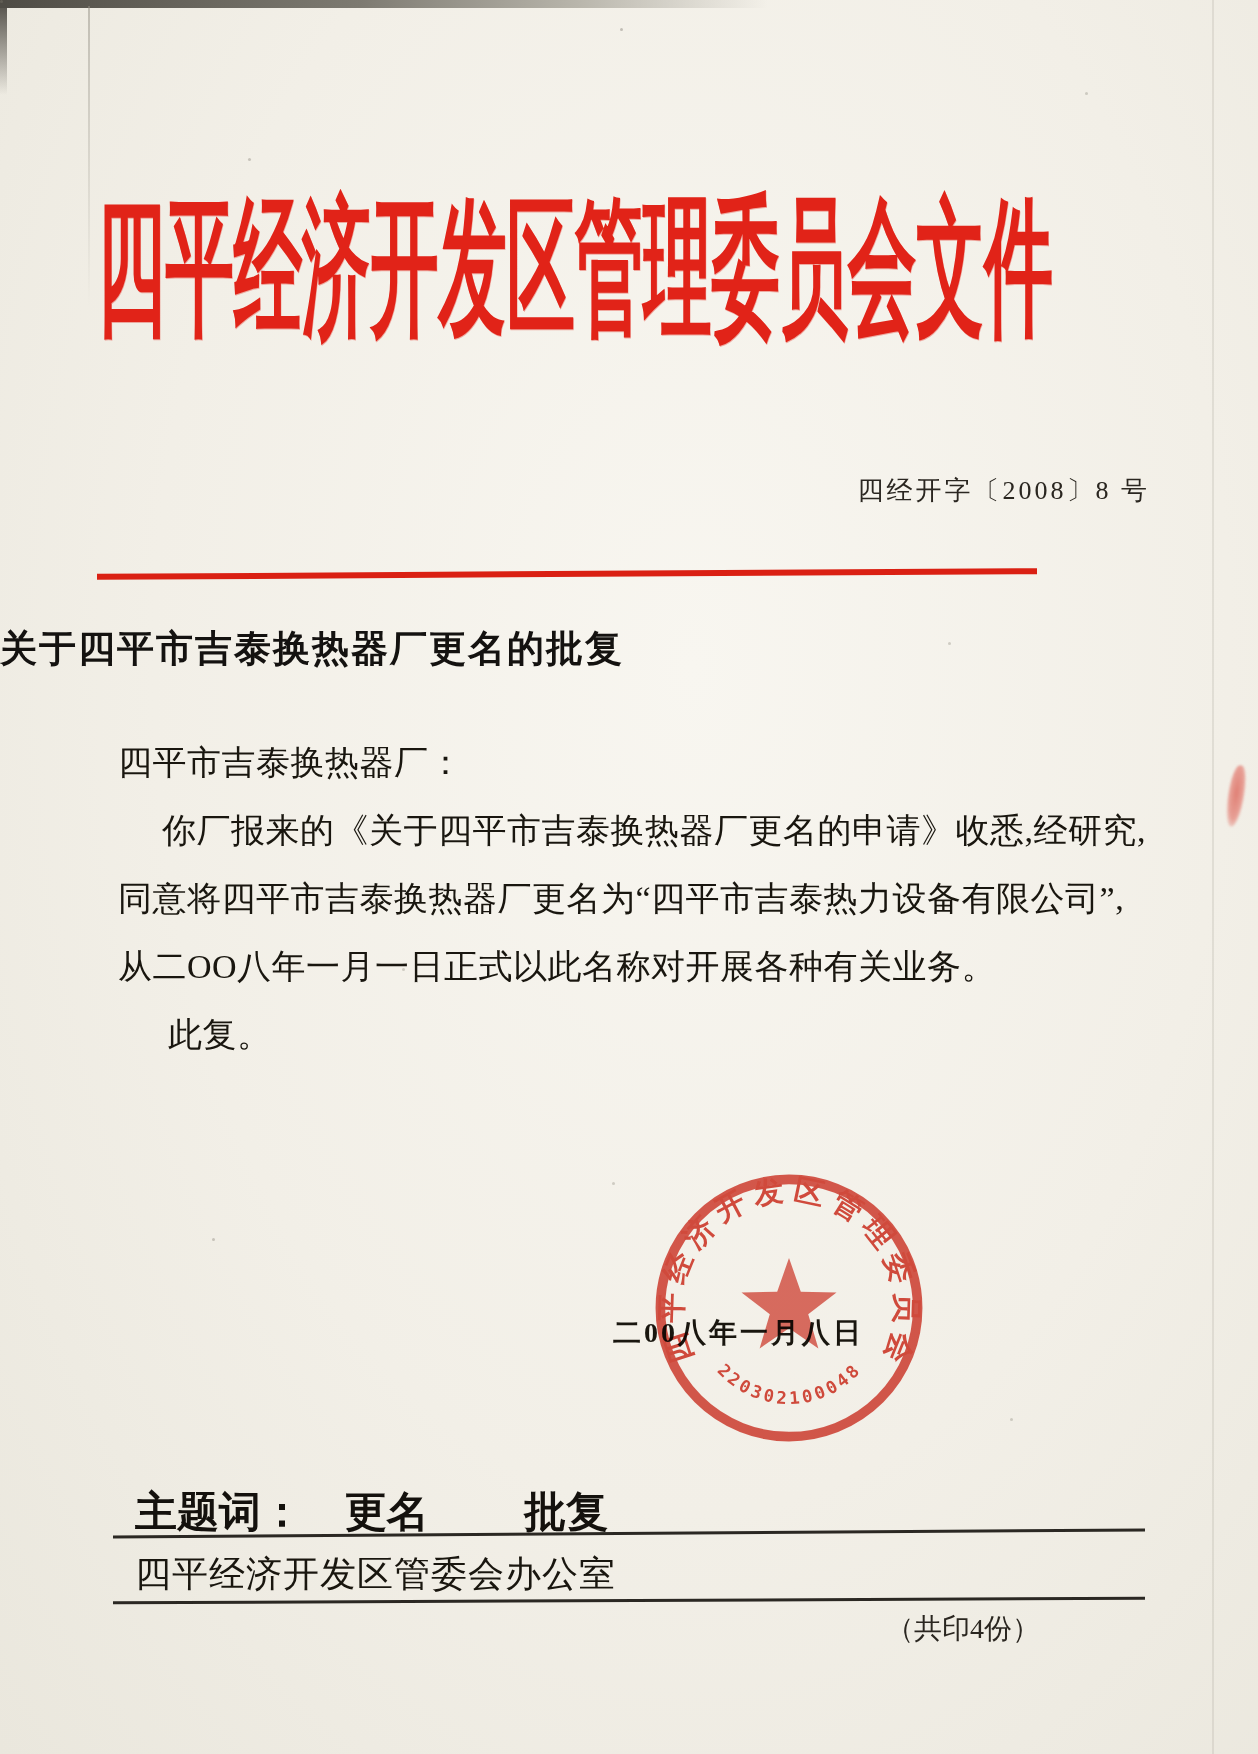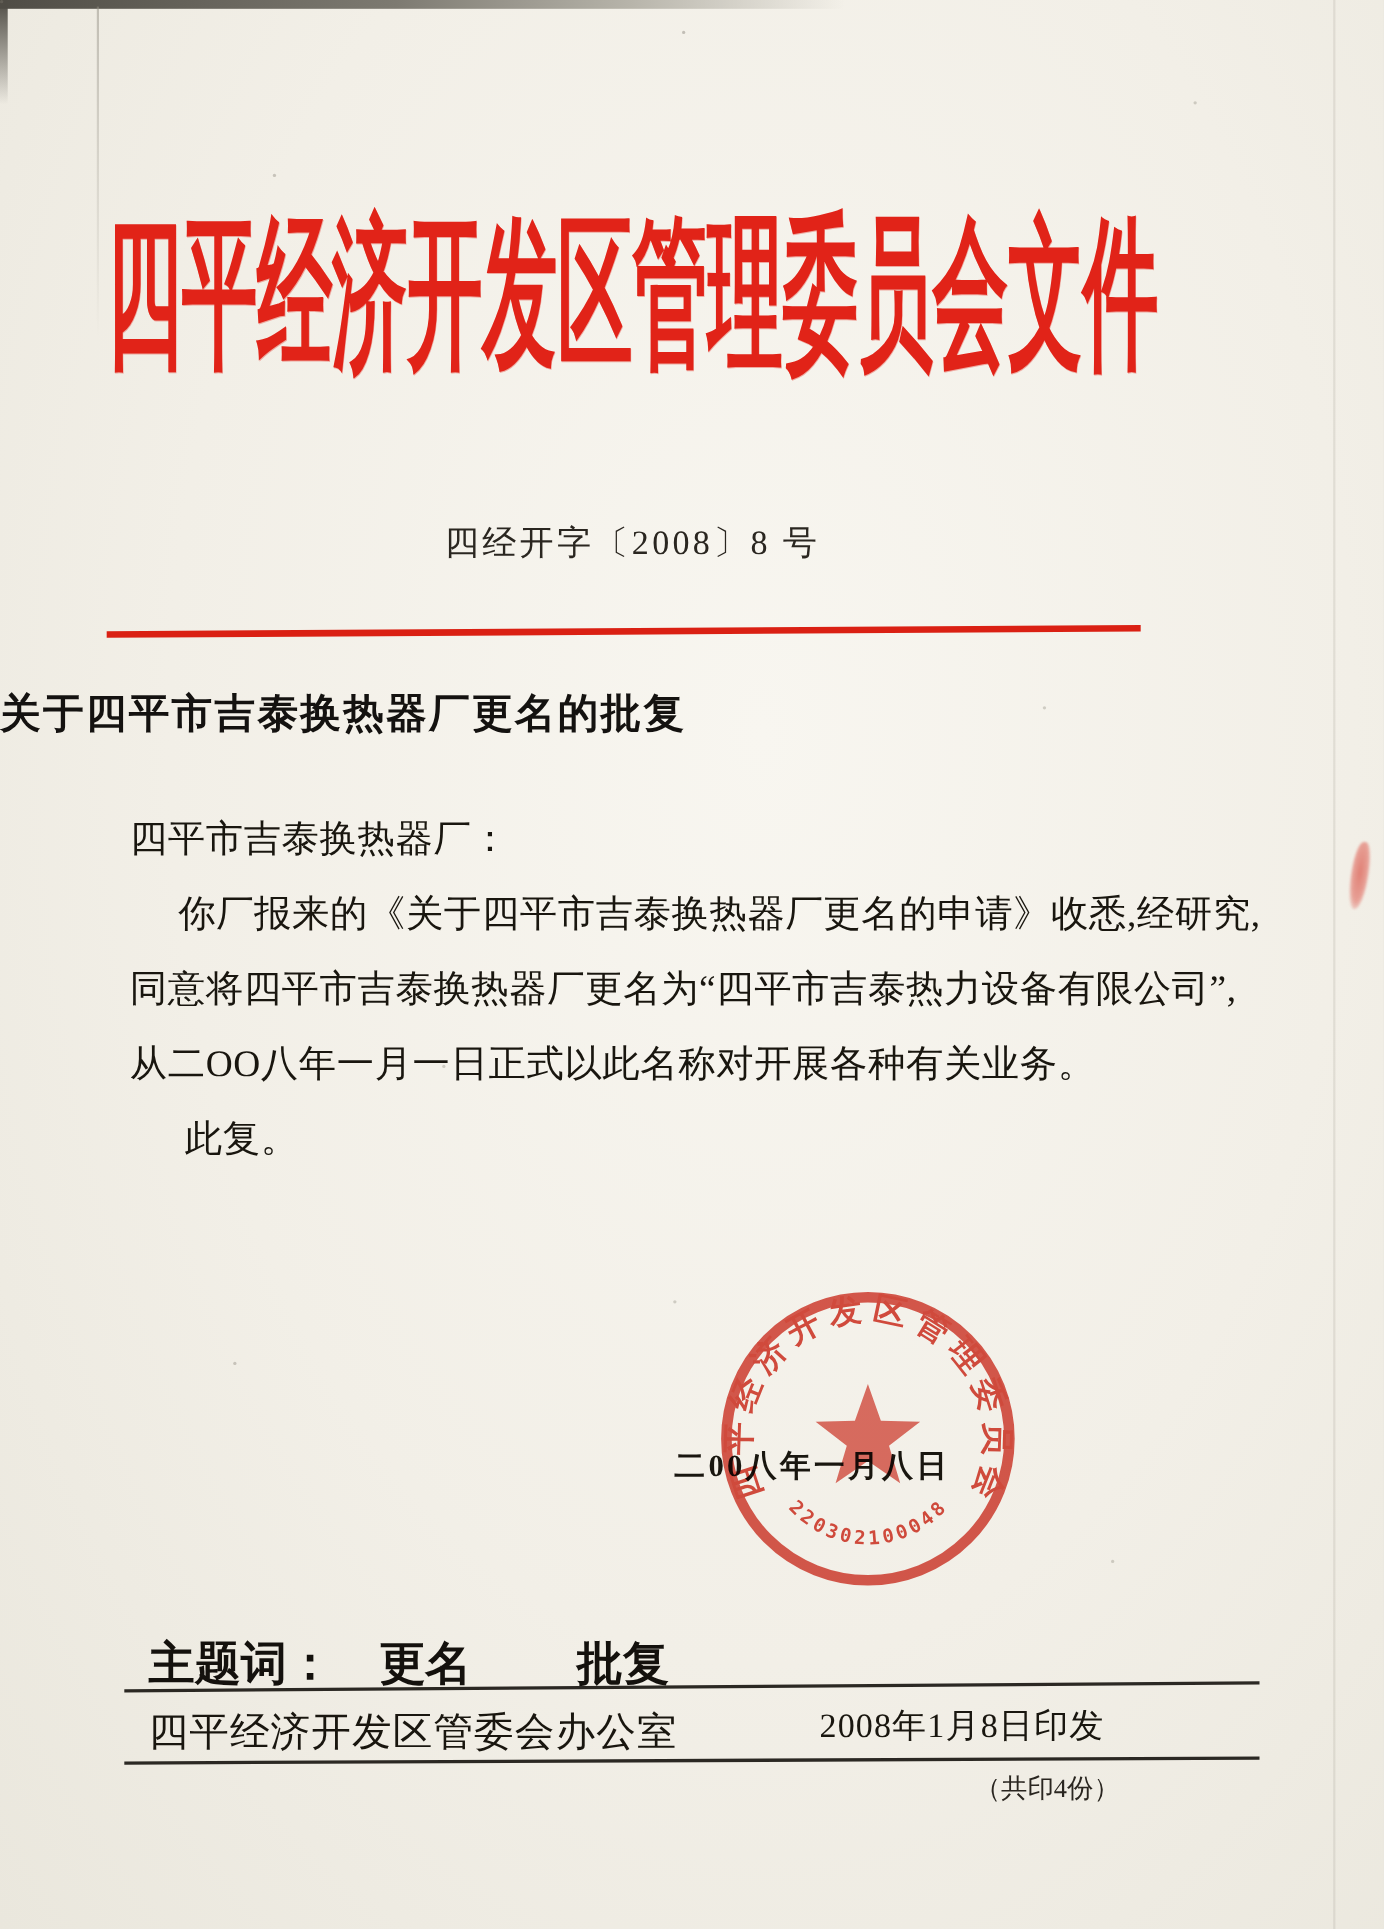--- a/index.html
+++ b/index.html
@@ -31,22 +31,22 @@
       612px 1182px 0 rgba(120,115,104,.3), 948px 642px 0 rgba(120,115,104,.3),
       402px 968px 0 rgba(120,115,104,.3), 1010px 1418px 0 rgba(120,115,104,.3); }
 
   
   .banner {
     position:absolute; left:575px; top:168px; white-space:nowrap;
     font-size:150px; line-height:1.1; font-weight:bold; color:#e12318;
     transform:translateX(-50%) scaleX(0.455); transform-origin:50% 0;
     text-shadow:1px 1px 0 rgba(225,35,24,.35);
   }
-  .doc-number { position:absolute; left:0; top:455px; width:1150px; text-align:center;
-    font-size:31px; letter-spacing:3px; color:#2a2620; }
+  .doc-number { position:absolute; left:0; top:455px; width:1150px; text-align:right;
+    font-size:26px; letter-spacing:3px; color:#2a2620; }
   .red-rule { position:absolute; left:97px; top:553px; width:940px; height:6px;
     background:#da2013; transform:rotate(-0.35deg); }
 
   
   .doc-title { position:absolute; left:0; top:606px; width:1150px; text-align:left;
     font-family:"Liberation Sans","DejaVu Sans",sans-serif;
     font-size:37px; font-weight:bold; letter-spacing:2px; color:#141210; }
   .bodyline { position:absolute; white-space:nowrap; font-size:34px; letter-spacing:.5px; color:#19160f; }
   .salutation { left:118px; top:722px; }
   .line-2 { left:162px; top:790px; }
@@ -71,21 +71,21 @@
     font-size:42px; color:#14110d; }
   .subject-row .term-1 { margin-left:30px; }
   .subject-row .term-2 { margin-left:84px; }
   .black-rule { position:absolute; left:113px; width:1032px; height:3px; background:#2b2823; }
   .rule-1 { top:1514px; transform:rotate(-0.4deg); }
   .rule-2 { top:1581px; transform:rotate(-0.25deg); }
   .issuing-office { position:absolute; left:135px; top:1532px; font-size:36px;
     letter-spacing:1px; color:#19160f; white-space:nowrap; }
   .print-date { position:absolute; left:745px; top:1530px; font-size:31px;
     letter-spacing:1px; color:#19160f; white-space:nowrap; }
-  .copies-note { position:absolute; left:886px; top:1592px; font-size:24px; color:#2a2620; white-space:nowrap; }
+  .copies-note { position:absolute; left:886px; top:1592px; font-size:28px; color:#2a2620; white-space:nowrap; }
 </style>
 </head>
 <body>
 
 <div class="page">
 
   <div class="scan-edge-top"></div>
   <div class="scan-edge-left"></div>
   <div class="crease-left"></div>
   <div class="crease-right"></div>
@@ -128,20 +128,19 @@
 
     <div class="subject-row">
       <span>主题词：</span>
       <span class="term-1">更名</span>
       <span class="term-2">批复</span>
     </div>
 
     <div class="black-rule rule-1"></div>
 
     <div class="issuing-office">四平经济开发区管委会办公室</div>
-    <div class="print-date">2008年1月8日印发</div>
 
     <div class="black-rule rule-2"></div>
 
     <div class="copies-note">（共印4份）</div>
 
   </div>
 </div>
 
 </body></html>

